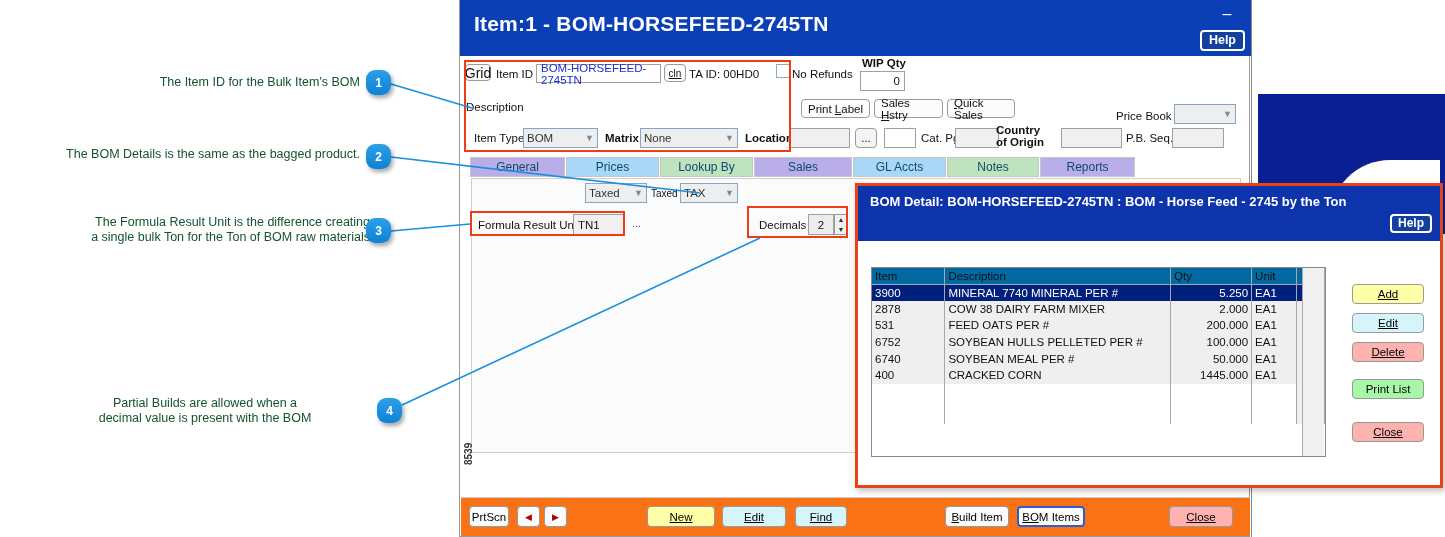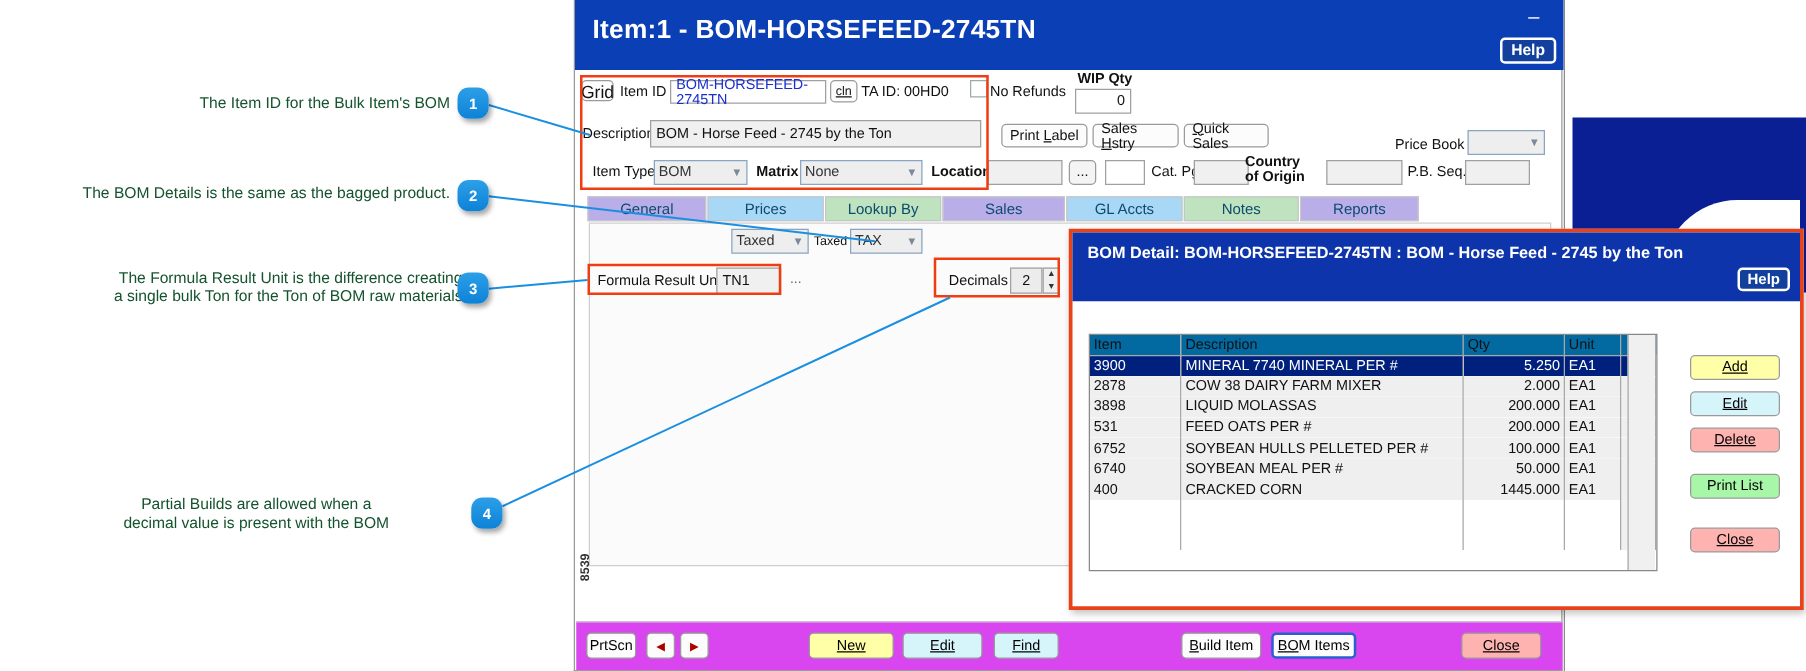--- a/index.html
+++ b/index.html
@@ -98,21 +98,21 @@
     position:absolute; left:470px; top:178px; width:770px; height:275px;
     background:#fbfbfb; border:1px solid #cfcfcf;
   }
   .vcode {
     position:absolute; left:462px; top:425px;
     font-size:10px; color:#333; font-weight:bold;
     transform: rotate(-90deg); transform-origin: left top;
   }
 
   
-  #footer { position:absolute; left:460px; top:497px; width:789px; height:39px; background:#d946ef; border-top:1px solid #cfcfcf;}
+  #footer { position:absolute; left:460px; top:497px; width:789px; height:39px; background:#f97316; border-top:1px solid #cfcfcf;}
   .fbtn { position:absolute; top:8px; height:21px; border:1px solid #999; border-radius:4px;
     font-size:11.5px; display:flex; align-items:center; justify-content:center; background:#fcfcfc;}
   .fbtn.yellow { background:#ffffa8; }
   .fbtn.cyan { background:#d5f5fb; }
   .fbtn.red { background:#ffb3b0; }
 
   
   #logoblock { position:absolute; left:1258px; top:94px; width:187px; height:140px; background:#0b1f95; z-index:4;}
   #logoP { position:absolute; left:1330px; top:160px; width:110px; height:110px;
            background:#fff; border-radius:60px 0 0 0; z-index:5;}
@@ -207,21 +207,20 @@
     <div class="btn" style="position:absolute;left:204px;top:64px;width:22px;height:18px;font-size:10px;">
         <span class="ul">cln</span>
       </div>
     <div class="fld-label" style="position:absolute;left:229px;top:68px;">TA ID: 00HD0</div>
     <div style="position:absolute;left:316px;top:64px;width:14px;height:14px;background:#fff;border:1px solid #9aa;"></div>
     <div class="fld-label" style="position:absolute;left:332px;top:68px;">No Refunds</div>
     <div class="fld-label" style="position:absolute;left:402px;top:57px;font-weight:bold;">WIP Qty</div>
     <div class="tbox white" style="position:absolute;left:400px;top:71px;width:45px;height:20px;justify-content:flex-end;">0</div>
 
     <div class="fld-label" style="position:absolute;left:6px;top:101px;">Description</div>
-    <div class="tbox" style="position:absolute;left:60px;top:96px;width:265px;height:22px;">BOM - Horse Feed - 2745 by the Ton</div>
     <div class="btn" style="position:absolute;left:341px;top:99px;width:69px;">
         <span>Print <span class="ul">L</span>abel</span>
       </div>
     <div class="btn" style="position:absolute;left:414px;top:99px;width:69px;">
         <span>Sales <span class="ul">H</span>stry</span>
       </div>
     <div class="btn" style="position:absolute;left:487px;top:99px;width:68px;">
         <span><span class="ul">Q</span>uick Sales</span>
       </div>
     <div class="fld-label" style="position:absolute;left:656px;top:110px;">Price Book</div>
@@ -358,27 +357,20 @@
             <td></td>
           </tr>
           <tr>
             <td>2878</td>
             <td>COW 38 DAIRY FARM MIXER</td>
             <td class="num">2.000</td>
             <td>EA1</td>
             <td></td>
           </tr>
           <tr>
-            <td>3898</td>
-            <td>LIQUID MOLASSAS</td>
-            <td class="num">200.000</td>
-            <td>EA1</td>
-            <td></td>
-          </tr>
-          <tr>
             <td>531</td>
             <td>FEED OATS PER #</td>
             <td class="num">200.000</td>
             <td>EA1</td>
             <td></td>
           </tr>
           <tr>
             <td>6752</td>
             <td>SOYBEAN HULLS PELLETED PER #</td>
             <td class="num">100.000</td>

